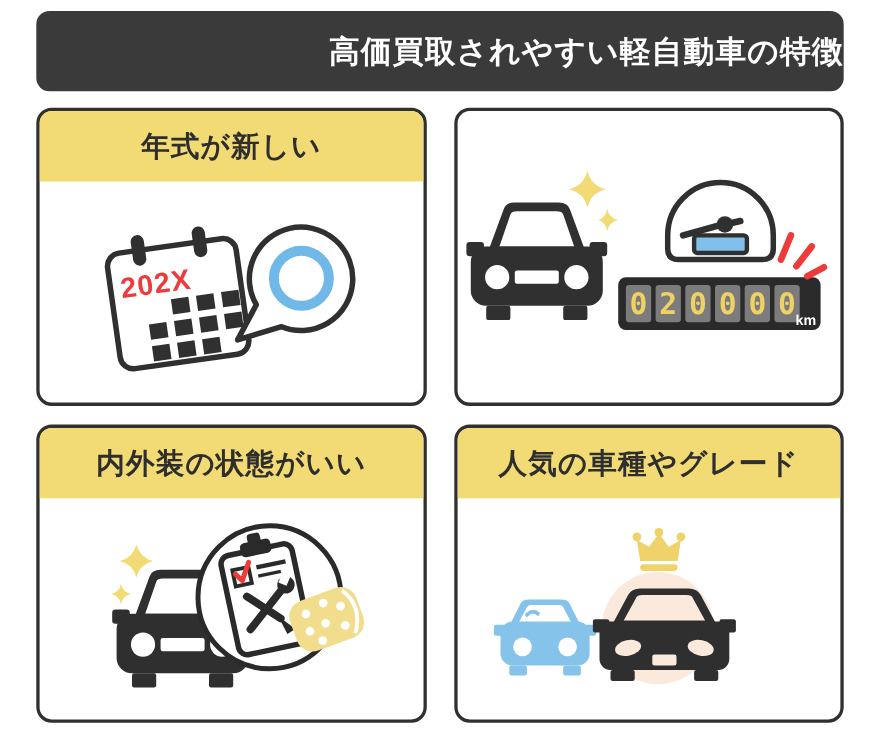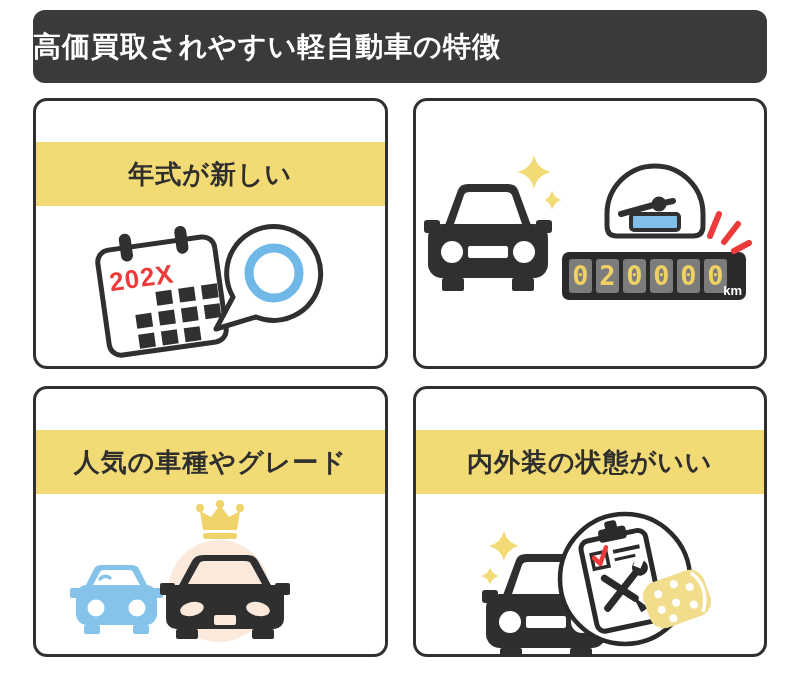--- a/index.html
+++ b/index.html
@@ -1,32 +1,32 @@
 <!DOCTYPE html>
 <html><head>
 <meta charset="utf-8">
 <style>
   * { margin:0; padding:0; box-sizing:border-box; }
   html,body { width:800px; height:678px; background:#ffffff; font-family:"Liberation Sans", sans-serif; }
   .header {
     margin:10px 33px 0 33px; height:73px; background:#3A3A3A; border-radius:12px;
-    display:flex; align-items:center; justify-content:flex-start;font-family:Liberation Serif, serif;
+    display:flex; align-items:center; justify-content:flex-end;font-family:Liberation Serif, serif;
   }
   .header-title { color:#ffffff; font-size:28px; font-weight:bold; letter-spacing:1px; }
   .grid {
     margin:15px 33px 0 33px;
     display:grid; grid-template-columns:1fr 1fr; gap:17px 25px;
   }
   .panel {
     height:271px; background:#ffffff; border:3px solid #303030; border-radius:14px;
     overflow:hidden; display:flex; flex-direction:column;
   }
   .panel-band {
     flex:0 0 64px; background:#F2DB74;
-    display:flex; align-items:center; justify-content:center;margin-top:41px;
+    display:flex; align-items:center; justify-content:center;
   }
   .panel-title { font-size:26px; font-weight:bold; color:#2E2E2E; letter-spacing:1px; }
   .panel-body { flex:1; display:flex; align-items:center; justify-content:center; }
   svg { display:block; }
   .digit-text { font-family:"DejaVu Sans Mono", monospace; font-weight:bold; }
 </style>
 </head>
 <body>
 
 <div class="header">
@@ -124,66 +124,20 @@
           <line x1="288" y1="82" x2="297" y2="60"></line>
           <line x1="302" y1="88" x2="316" y2="70"></line>
           <line x1="312" y1="97" x2="327" y2="89"></line>
         </g>
       </svg>
     </div>
   </div>
 
   <div class="panel">
     <div class="panel-band">
-      <div class="panel-title">人気の車種やグレード</div>
-    </div>
-    <div class="panel-body">
-      <svg width="285" height="150" viewBox="0 0 285 150">
-
-        <circle cx="151" cy="92" r="51" fill="#FBE9DC"></circle>
-
-        <g transform="translate(130,2)" fill="#EFD269">
-          <path d="M5,29 L2,10 L13,16 L22,4 L31,16 L42,10 L39,29 Z"></path>
-          <circle cx="2" cy="7" r="4"></circle>
-            <circle cx="22" cy="3" r="4"></circle>
-            <circle cx="42" cy="7" r="4"></circle>
-          <rect x="5" y="32" width="34" height="6" rx="3"></rect>
-        </g>
-
-        <g transform="translate(6,64)">
-          <rect x="-4" y="25" width="11" height="10" rx="2" fill="#85C3EA"></rect>
-          <rect x="78" y="25" width="11" height="10" rx="2" fill="#85C3EA"></rect>
-          <path d="M10,26 L20,6 Q22,2 28,2 L57,2 Q63,2 65,6 L75,26 Z" fill="#85C3EA"></path>
-          <path d="M18,24 L26,9 Q27,7 30,7 L55,7 Q58,7 59,9 L67,24 Z" fill="#ffffff"></path>
-          <path d="M26,16 Q31,11 36,15" fill="none" stroke="#85C3EA" stroke-width="3.5" stroke-linecap="round"></path>
-          <rect x="2" y="22" width="81" height="40" rx="11" fill="#85C3EA"></rect>
-          <circle cx="22" cy="45" r="8.5" fill="#ffffff"></circle>
-          <circle cx="63" cy="45" r="8.5" fill="#ffffff"></circle>
-          <rect x="10" y="62" width="16" height="9" rx="2" fill="#85C3EA"></rect>
-          <rect x="59" y="62" width="16" height="9" rx="2" fill="#85C3EA"></rect>
-        </g>
-
-        <g transform="translate(98,54)">
-          <rect x="-6" y="30" width="15" height="12" rx="2" fill="#2F2F2F"></rect>
-          <rect x="109" y="30" width="15" height="12" rx="2" fill="#2F2F2F"></rect>
-          <path d="M12,34 L26,8 Q29,2 37,2 L81,2 Q89,2 92,8 L106,34 Z" fill="#2F2F2F"></path>
-          <path d="M22,31 L33,11 Q34,8 39,8 L79,8 Q84,8 85,11 L96,31 Z" fill="#FBE9DC"></path>
-          <rect x="0" y="32" width="118" height="44" rx="10" fill="#2F2F2F"></rect>
-          <ellipse cx="26" cy="56" rx="12" ry="7" fill="#FBE9DC" transform="rotate(-12 26 56)"></ellipse>
-          <ellipse cx="92" cy="56" rx="12" ry="7" fill="#FBE9DC" transform="rotate(12 92 56)"></ellipse>
-          <rect x="48" y="62" width="22" height="10" rx="2" fill="#FBE9DC"></rect>
-          <rect x="10" y="76" width="22" height="10" rx="2" fill="#2F2F2F"></rect>
-          <rect x="86" y="76" width="22" height="10" rx="2" fill="#2F2F2F"></rect>
-        </g>
-      </svg>
-    </div>
-  </div>
-
-  <div class="panel">
-    <div class="panel-band">
       <div class="panel-title">内外装の状態がいい</div>
     </div>
     <div class="panel-body">
       <svg width="300" height="192" viewBox="0 0 300 192">
 
         <g fill="#F2DB74">
           <path d="M64,37 Q67,49 79,52 Q67,55 64,67 Q61,55 49,52 Q61,49 64,37 Z"></path>
           <path d="M50,73 Q51.6,80.4 59,82 Q51.6,83.6 50,91 Q48.4,83.6 41,82 Q48.4,80.4 50,73 Z"></path>
         </g>
 
@@ -230,13 +184,59 @@
             <circle cx="219" cy="110" r="4"></circle>
               <circle cx="235" cy="108" r="4"></circle>
               <circle cx="251" cy="116" r="4"></circle>
             <circle cx="227" cy="122" r="4"></circle>
           </g>
         </g>
       </svg>
     </div>
   </div>
 
+  <div class="panel">
+    <div class="panel-band">
+      <div class="panel-title">人気の車種やグレード</div>
+    </div>
+    <div class="panel-body">
+      <svg width="285" height="150" viewBox="0 0 285 150">
+
+        <circle cx="151" cy="92" r="51" fill="#FBE9DC"></circle>
+
+        <g transform="translate(130,2)" fill="#EFD269">
+          <path d="M5,29 L2,10 L13,16 L22,4 L31,16 L42,10 L39,29 Z"></path>
+          <circle cx="2" cy="7" r="4"></circle>
+            <circle cx="22" cy="3" r="4"></circle>
+            <circle cx="42" cy="7" r="4"></circle>
+          <rect x="5" y="32" width="34" height="6" rx="3"></rect>
+        </g>
+
+        <g transform="translate(6,64)">
+          <rect x="-4" y="25" width="11" height="10" rx="2" fill="#85C3EA"></rect>
+          <rect x="78" y="25" width="11" height="10" rx="2" fill="#85C3EA"></rect>
+          <path d="M10,26 L20,6 Q22,2 28,2 L57,2 Q63,2 65,6 L75,26 Z" fill="#85C3EA"></path>
+          <path d="M18,24 L26,9 Q27,7 30,7 L55,7 Q58,7 59,9 L67,24 Z" fill="#ffffff"></path>
+          <path d="M26,16 Q31,11 36,15" fill="none" stroke="#85C3EA" stroke-width="3.5" stroke-linecap="round"></path>
+          <rect x="2" y="22" width="81" height="40" rx="11" fill="#85C3EA"></rect>
+          <circle cx="22" cy="45" r="8.5" fill="#ffffff"></circle>
+          <circle cx="63" cy="45" r="8.5" fill="#ffffff"></circle>
+          <rect x="10" y="62" width="16" height="9" rx="2" fill="#85C3EA"></rect>
+          <rect x="59" y="62" width="16" height="9" rx="2" fill="#85C3EA"></rect>
+        </g>
+
+        <g transform="translate(98,54)">
+          <rect x="-6" y="30" width="15" height="12" rx="2" fill="#2F2F2F"></rect>
+          <rect x="109" y="30" width="15" height="12" rx="2" fill="#2F2F2F"></rect>
+          <path d="M12,34 L26,8 Q29,2 37,2 L81,2 Q89,2 92,8 L106,34 Z" fill="#2F2F2F"></path>
+          <path d="M22,31 L33,11 Q34,8 39,8 L79,8 Q84,8 85,11 L96,31 Z" fill="#FBE9DC"></path>
+          <rect x="0" y="32" width="118" height="44" rx="10" fill="#2F2F2F"></rect>
+          <ellipse cx="26" cy="56" rx="12" ry="7" fill="#FBE9DC" transform="rotate(-12 26 56)"></ellipse>
+          <ellipse cx="92" cy="56" rx="12" ry="7" fill="#FBE9DC" transform="rotate(12 92 56)"></ellipse>
+          <rect x="48" y="62" width="22" height="10" rx="2" fill="#FBE9DC"></rect>
+          <rect x="10" y="76" width="22" height="10" rx="2" fill="#2F2F2F"></rect>
+          <rect x="86" y="76" width="22" height="10" rx="2" fill="#2F2F2F"></rect>
+        </g>
+      </svg>
+    </div>
+  </div>
+
 </div>
 
 </body></html>

